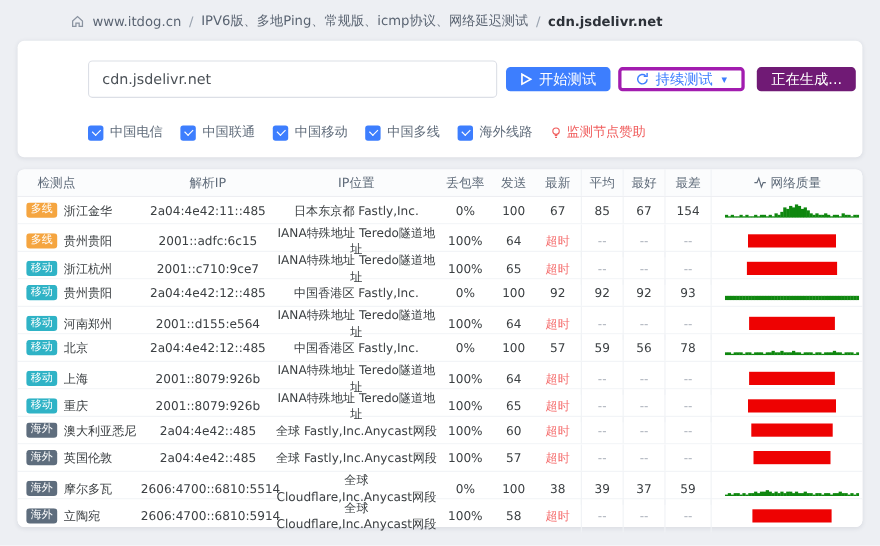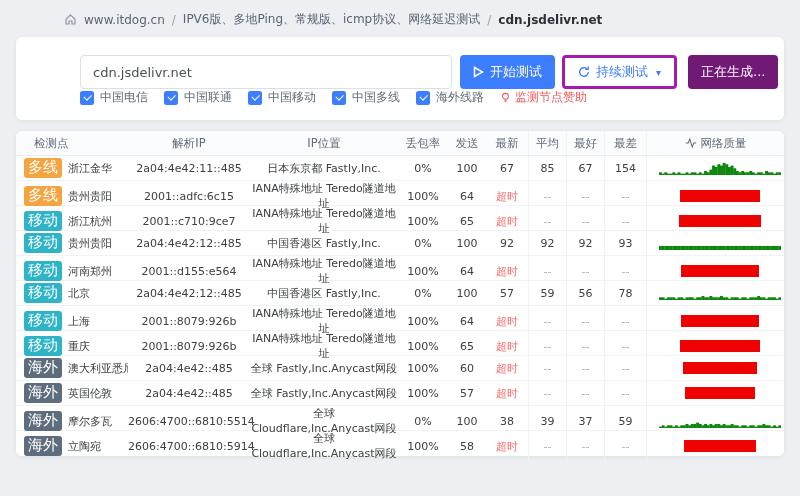--- a/index.html
+++ b/index.html
@@ -26,31 +26,31 @@
   }
   .panel { padding: 18px 0 14px 64px; margin-bottom: 11px; }
   .panel-row { display: flex; align-items: center; }
   .host-input {
     width: 372px; height: 34px;
     border: 1px solid #dcdfe6; border-radius: 4px;
     padding: 0 12px; font-size: 13px; color: #4a5056;
     font-family: "DejaVu Sans", sans-serif; outline: none;
   }
   .btn {
-    height: 34px; border-radius: 4px; border: none;
+    height: 22px; border-radius: 4px; border: none;
     font-size: 13px; display: inline-flex; align-items: center;
     gap: 6px; padding: 0 13px; cursor: pointer;
     font-family: "DejaVu Sans", sans-serif; white-space: nowrap;
   }
   .btn-start { background: #3d7efe; color: #fff; margin-left: 8px; }
   .btn-cont  { background: #fff; color: #3d7efe; border: 3px solid #a21caf; margin-left: 7px; }
   .btn-gen   { background: #701a75; color: #fff; margin-left: 11px; cursor: default; }
   .caret { font-size: 10px; margin-left: 2px; }
   .filters {
-    display: flex; align-items: flex-end; gap: 16px; margin-top: 0;
+    display: flex; align-items: flex-end; gap: 16px; margin-top: 23px;
     font-size: 12px; color: #5f6b7a;
   }
   .cb-item { display: inline-flex; align-items: center; gap: 6px; cursor: pointer; }
   .cb-box {
     width: 14px; height: 14px; border-radius: 2.5px;
     background: #3d7efe; position: relative; flex: none;
   }
   .cb-box::after {
     content: ""; position: absolute; left: 3.5px; top: 3px;
     width: 6px; height: 3.5px;
@@ -78,21 +78,21 @@
   .trow {
     height: 25px; border-bottom: 1px solid #f0f2f5;
     font-size: 11px; color: #3c4043; background: #fff;
   }
   .trow:last-child { border-bottom: none; border-radius: 0 0 6px 6px; }
   .td { text-align: center; }
   .td-node { display: flex; align-items: center; text-align: left; padding-left: 8px; overflow: hidden; }
   .isp-badge {
     display: inline-block; min-width: 26px; text-align: center;
     padding: 2px 4px 2.5px; border-radius: 3px;
-    color: #fff; font-size: 15px; line-height: 1; margin-right: 6px; flex: none;
+    color: #fff; font-size: 10px; line-height: 1; margin-right: 6px; flex: none;
   }
   .node-name { white-space: nowrap; }
   .col-sep { border-left: 1px solid #f0f2f5; height: 100%; display: flex; align-items: center; justify-content: center; }
   .timeout { color: #f56c6c; }
   .muted { color: #a8aeb8; }
   .td-quality { padding-left: 9px; display: flex; align-items: center; height: 100%; }
   .red-bar { height: 12px; background: #ee0202; }
   .wave-svg { display: block; }
 </style>
 </head>

